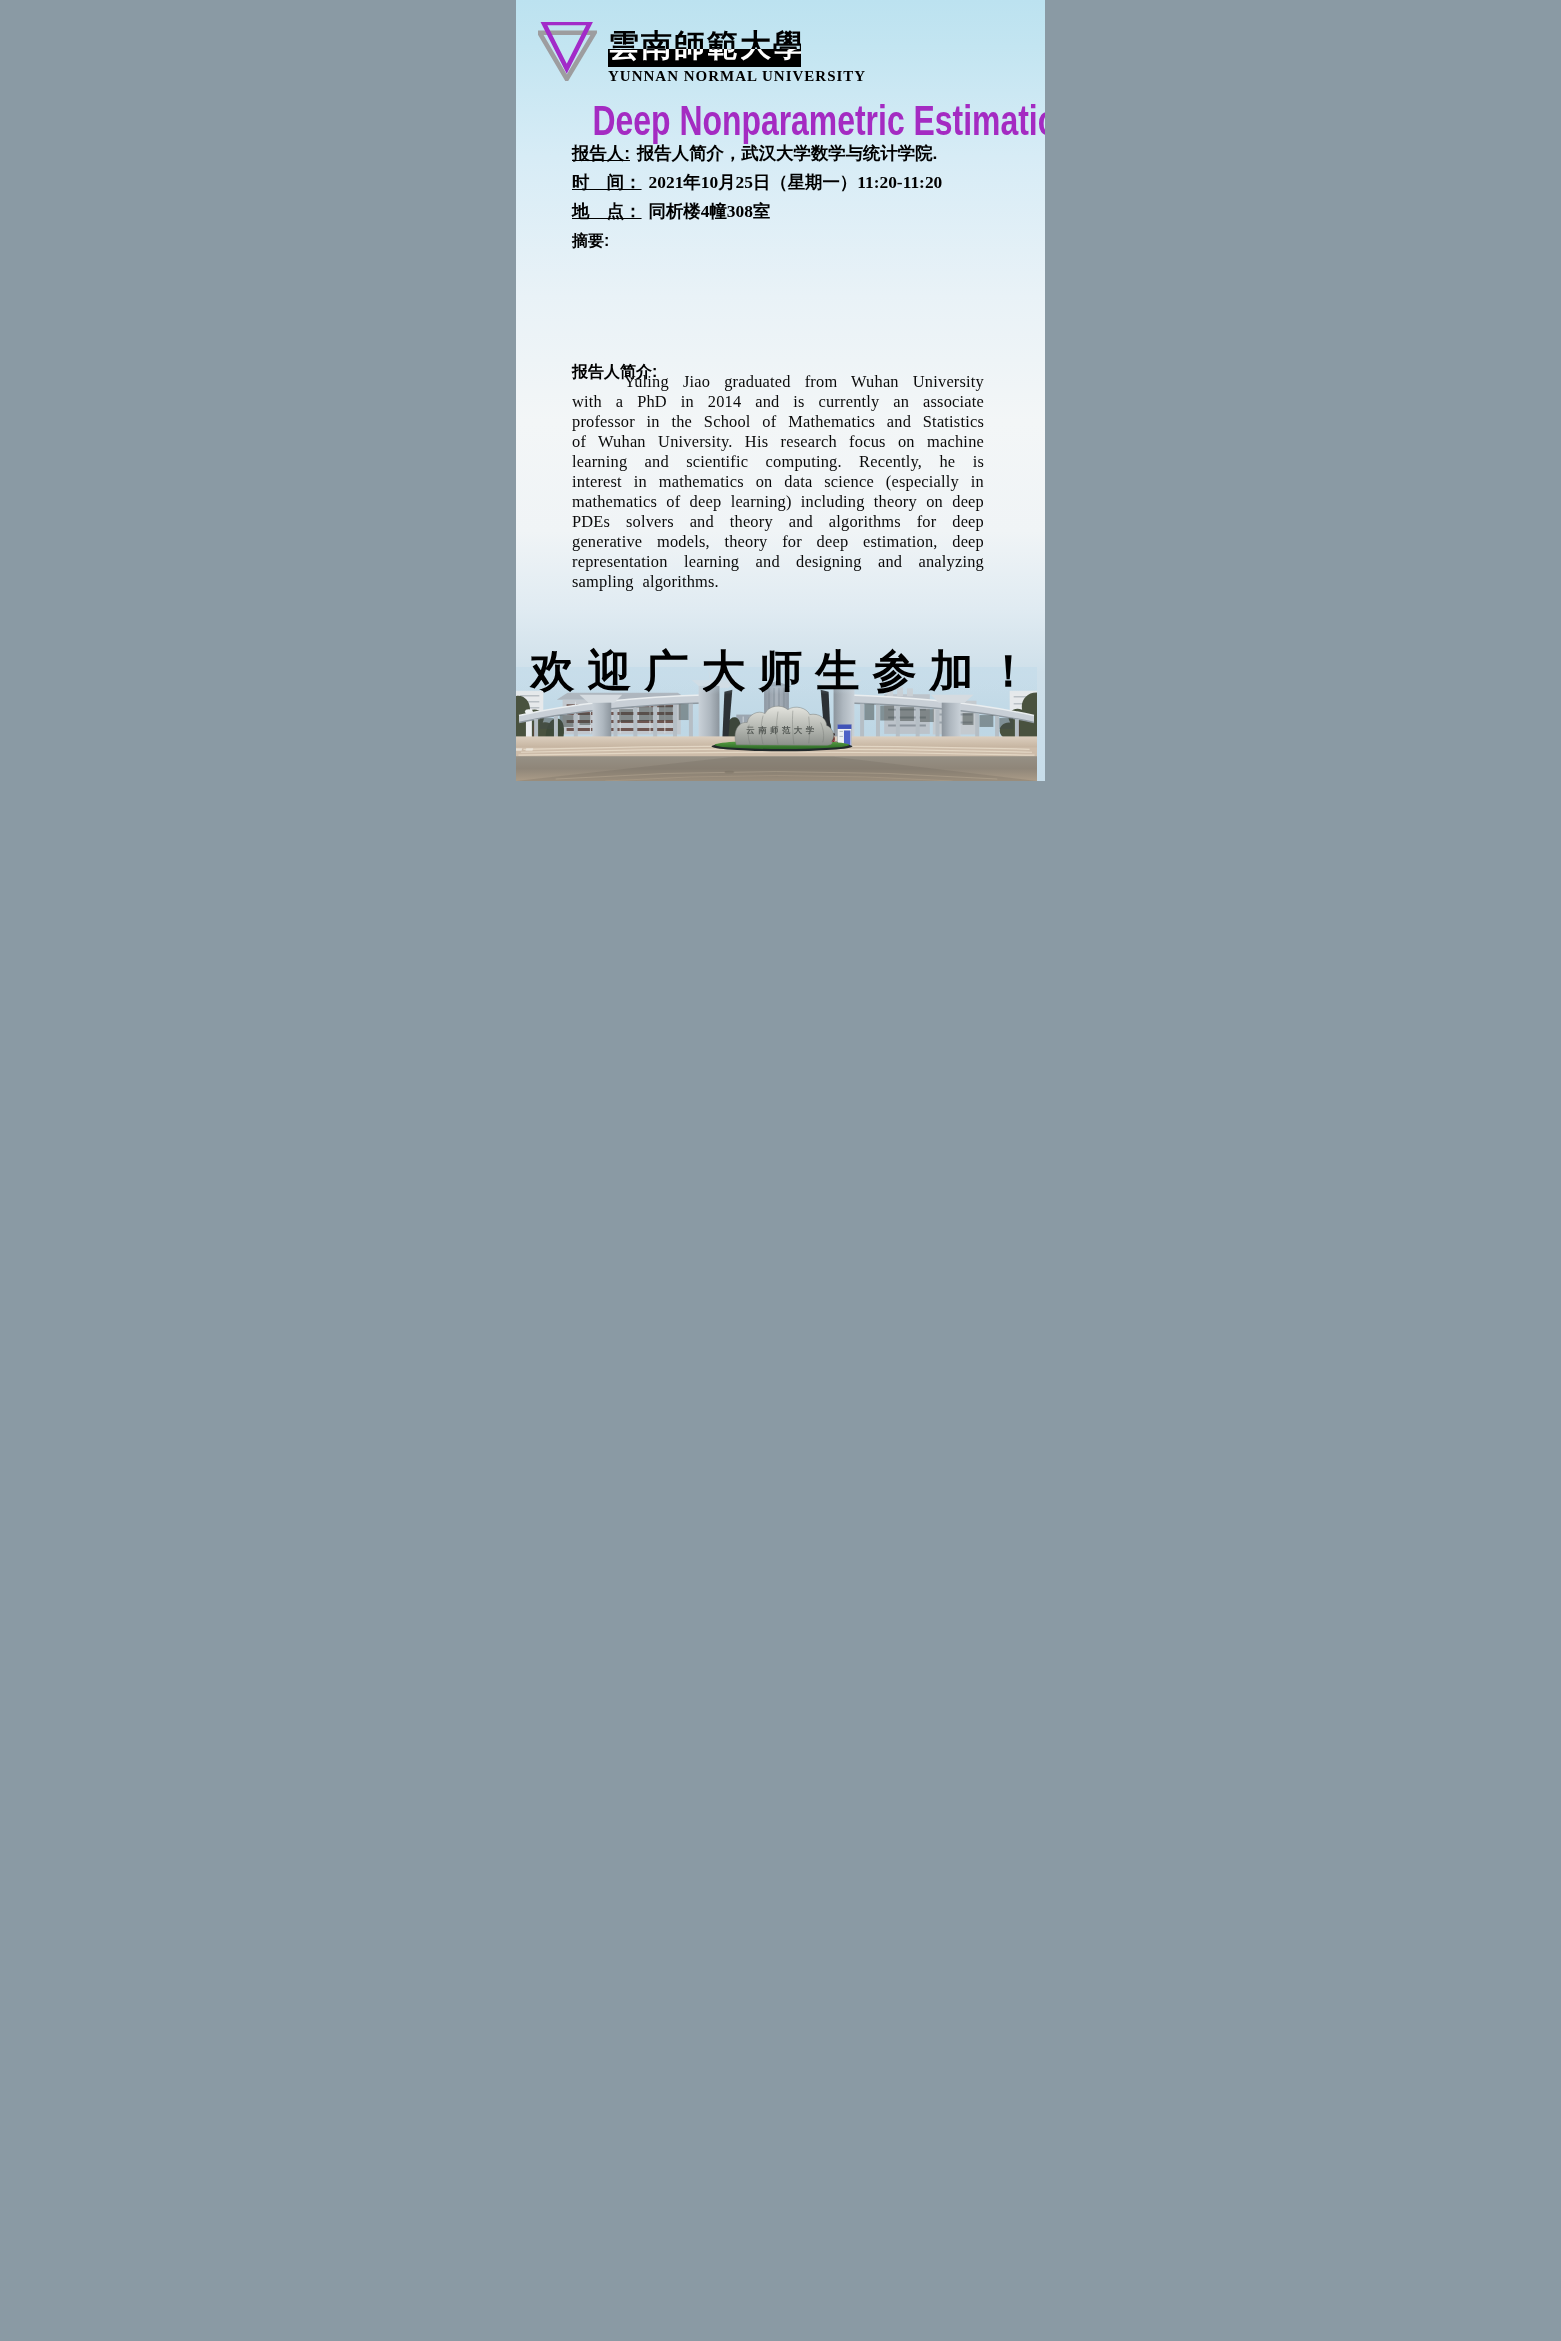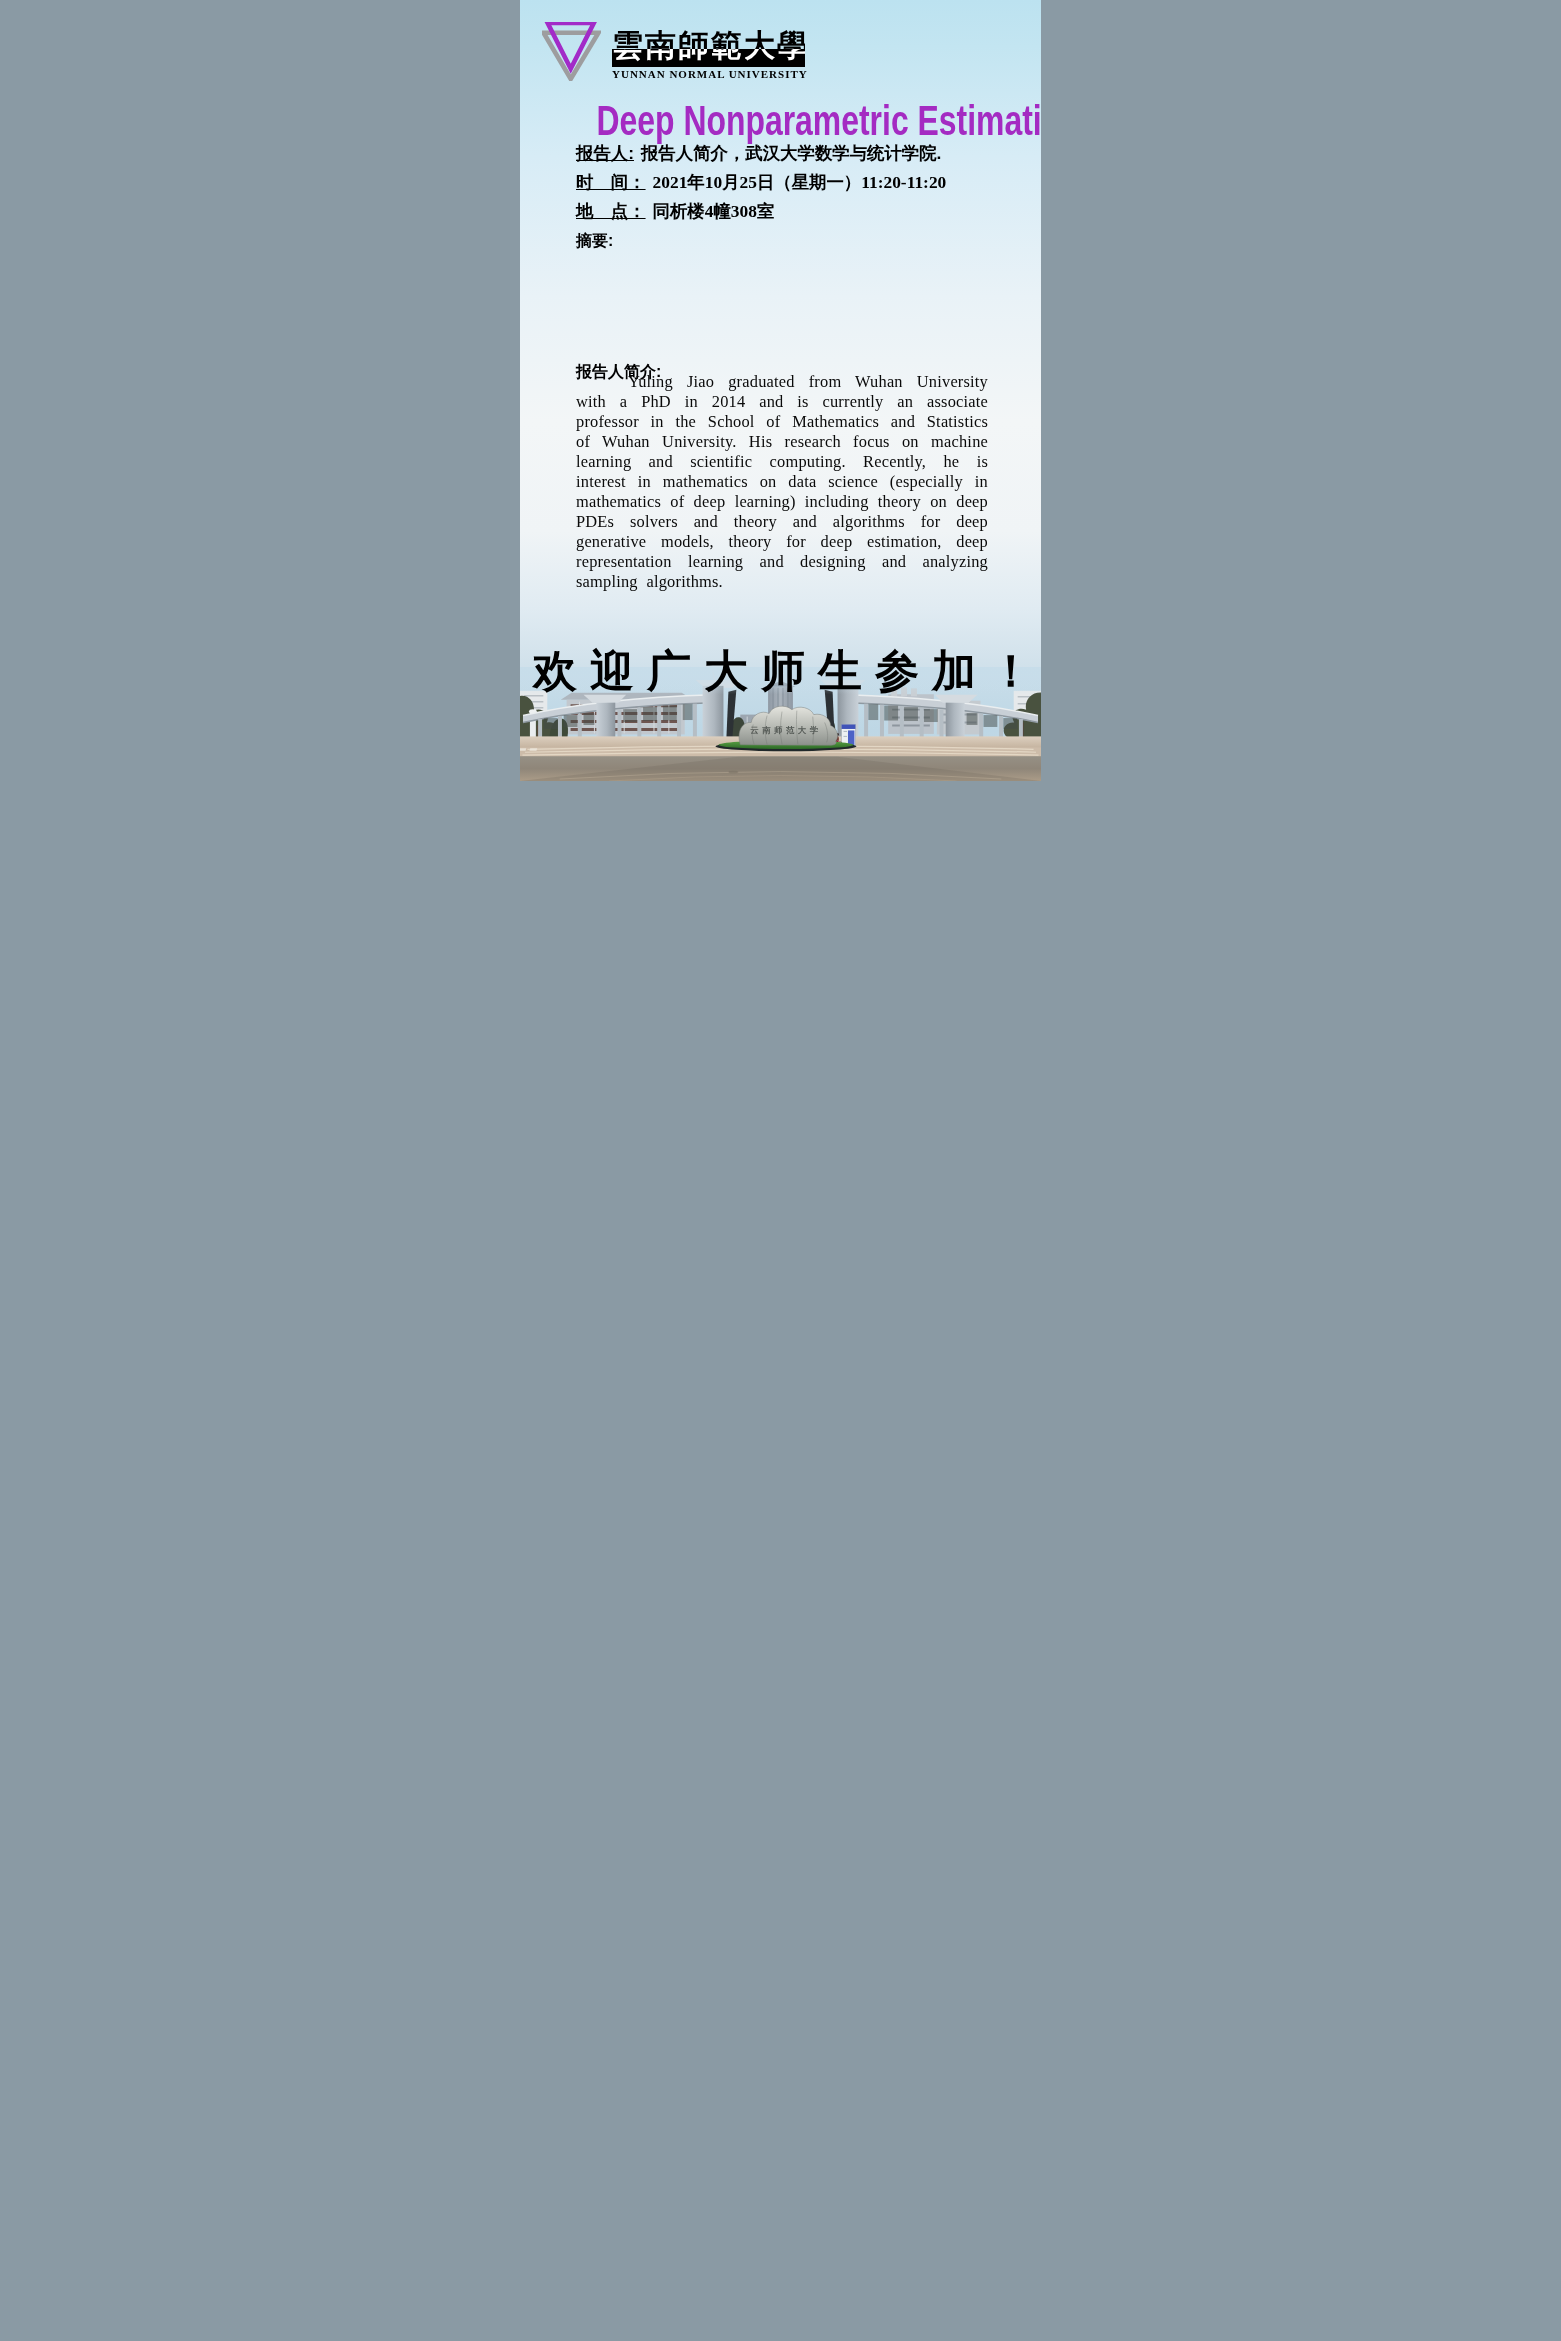--- a/index.html
+++ b/index.html
@@ -2,32 +2,33 @@
 <html style="font-size:8px"><head>
 <meta charset="utf-8">
 <style>
   html,body{margin:0;padding:0;background:#8a9aa4;}
   .poster{
     position:relative;width:521px;height:781px;margin:0 auto;overflow:hidden;
     font-family:"Liberation Sans","DejaVu Sans",sans-serif;color:#000;
     background:linear-gradient(180deg,
       #bce2f0 0%, #c3e5f1 6%, #d7ecf6 20%, #e9f2f7 38%,
       #f3f6f7 54%, #f0f4f6 68%, #e0ebf2 78%, #cfe0ea 86%, #c7ddea 100%);
+    padding-left:8px;
   }
   
   .logo-tri{position:absolute;left:22px;top:22px;width:59px;height:59px;}
   .logo-cn-wrap{position:absolute;left:92px;top:24px;width:193px;height:58px;}
   .logo-bar{position:absolute;left:0;top:25px;width:193px;height:18px;background:#000;z-index:1;}
   .cn-layer{position:absolute;left:0;top:0;width:193px;height:44px;z-index:2;
     font-weight:700;font-size:31px;line-height:44px;text-align:center;letter-spacing:2px;
     white-space:nowrap;font-family:"Liberation Serif","DejaVu Serif",serif;}
   .cn-black{color:#000;clip-path:inset(0 0 19px 0);}
   .cn-white{color:#fff;clip-path:inset(25px 0 0 0);}
   .logo-en{position:absolute;left:0;top:44px;width:193px;text-align:left;z-index:2;
-    font-family:"Liberation Serif","DejaVu Serif",serif;font-weight:700;font-size:11px;
+    font-family:"Liberation Serif","DejaVu Serif",serif;font-weight:700;font-size:15px;
     letter-spacing:1px;white-space:nowrap;}
   
   .title-row{position:absolute;left:0;top:97px;width:100%;text-align:center;}
   .title-row span{display:inline-block;transform:scaleX(0.76);transform-origin:center;
     font-size:42px;font-weight:700;letter-spacing:0;color:#a42bc2;white-space:nowrap;}
   
   .info{position:absolute;left:56px;top:141px;width:426px;}
   .info-line{height:29px;font-size:17.4px;font-weight:700;white-space:nowrap;}
   .info-label{display:inline-block;margin-right:7px;text-decoration:underline;}
   .info-val-serif{font-family:"Liberation Serif","DejaVu Serif",serif;}

